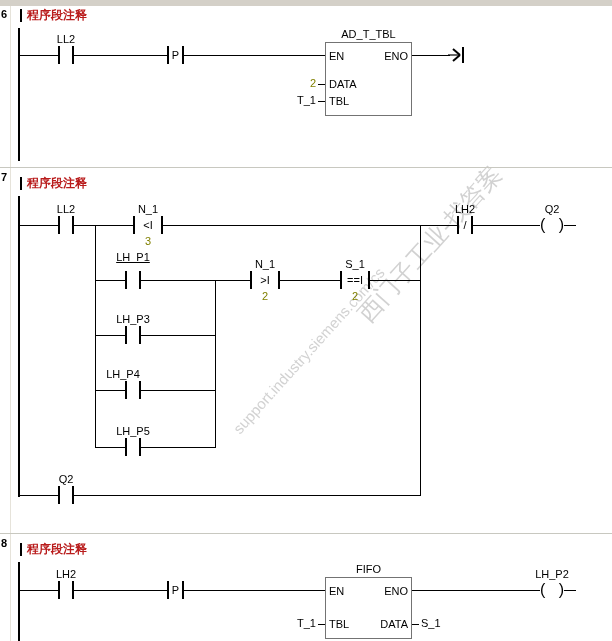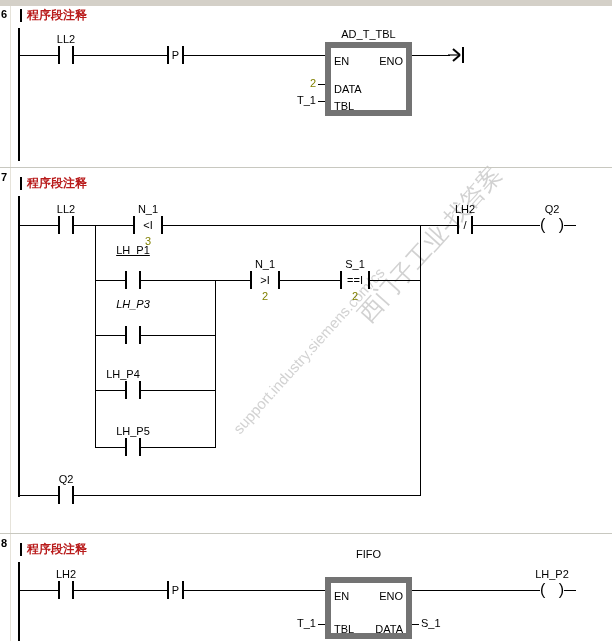--- a/index.html
+++ b/index.html
@@ -15,21 +15,21 @@
   .rail { position:absolute; width:2px; background:#000; }
   .wh { position:absolute; height:1px; background:#000; }
   .wv { position:absolute; width:1px; background:#000; }
   .contact { position:absolute; height:18px; }
   .contact::before, .contact::after { content:""; position:absolute; top:0; bottom:0; width:2px; background:#000; }
   .contact::before { left:0; }
   .contact::after { right:0; }
   .ctext { position:absolute; left:2px; right:2px; top:0; bottom:0; text-align:center; font-size:11px; line-height:18px; color:#000; }
   .label { position:absolute; font-size:11px; color:#000; text-align:center; white-space:nowrap; }
   .val { color:#808000; }
-  .block { position:absolute; border:6px solid #737373; }
+  .block { position:absolute; border:1px solid #737373; }
   .pinL { position:absolute; left:3px; font-size:11px; color:#000; }
   .pinR { position:absolute; right:3px; font-size:11px; color:#000; }
   .coil { position:absolute; width:24px; height:18px; display:flex; justify-content:space-between; align-items:center; font-size:16px; color:#000; }
   .wm { position:absolute; color:#8f8f8f; opacity:0.4; white-space:nowrap; pointer-events:none; }
   svg.jump { position:absolute; }
 </style>
 </head>
 <body>
 
 <div id="screen">
@@ -112,42 +112,42 @@
       <span>(</span>
       <span>)</span>
     </div>
     <div class="wh" style="left:564px; top:225px; width:12px;"></div>
 
     <div class="wv" style="left:95px;  top:225px; height:223px;"></div>
     <div class="wv" style="left:215px; top:280px; height:168px;"></div>
     <div class="wv" style="left:420px; top:225px; height:271px;"></div>
 
     <div class="wh" style="left:96px; top:280px; width:29px;"></div>
-    <div class="label" style="left:105px; top:244px; width:56px;text-decoration:underline;">LH_P1</div>
+    <div class="label" style="left:105px; top:251px; width:56px;text-decoration:underline;">LH_P1</div>
     <div class="contact" style="left:125px; top:271px; width:16px;"></div>
     <div class="wh" style="left:141px; top:280px; width:109px;"></div>
 
     <div class="label" style="left:245px; top:258px; width:40px;">N_1</div>
     <div class="contact" style="left:250px; top:271px; width:30px;">
       <span class="ctext">&gt;I</span>
     </div>
     <div class="label val" style="left:245px; top:290px; width:40px;">2</div>
 
     <div class="wh" style="left:280px; top:280px; width:60px;"></div>
 
     <div class="label" style="left:335px; top:258px; width:40px;">S_1</div>
     <div class="contact" style="left:340px; top:271px; width:30px;">
       <span class="ctext">==I</span>
     </div>
     <div class="label val" style="left:335px; top:290px; width:40px;">2</div>
 
     <div class="wh" style="left:370px; top:280px; width:50px;"></div>
 
     <div class="wh" style="left:96px; top:335px; width:29px;"></div>
-    <div class="label" style="left:105px; top:298px; width:56px;font-style:italic;">LH_P3</div>
+    <div class="label" style="left:105px; top:313px; width:56px;">LH_P3</div>
     <div class="contact" style="left:125px; top:326px; width:16px;"></div>
     <div class="wh" style="left:141px; top:335px; width:74px;"></div>
 
     <div class="wh" style="left:96px; top:390px; width:29px;"></div>
     <div class="label" style="left:95px; top:368px; width:56px;">LH_P4</div>
     <div class="contact" style="left:125px; top:381px; width:16px;"></div>
     <div class="wh" style="left:141px; top:390px; width:74px;"></div>
 
     <div class="wh" style="left:96px; top:447px; width:29px;"></div>
     <div class="label" style="left:105px; top:425px; width:56px;">LH_P5</div>
@@ -171,21 +171,21 @@
     <div class="label" style="left:46px; top:568px; width:40px;">LH2</div>
     <div class="contact" style="left:58px; top:581px; width:16px;"></div>
 
     <div class="wh" style="left:74px; top:590px; width:93px;"></div>
     <div class="contact" style="left:167px; top:581px; width:17px;">
       <span class="ctext">P</span>
     </div>
 
     <div class="wh" style="left:184px; top:590px; width:141px;"></div>
 
-    <div class="label" style="left:320px; top:548px; width:97px;">FIFO</div>
+    <div class="label" style="left:320px; top:563px; width:97px;">FIFO</div>
     <div class="block" style="left:325px; top:577px; width:87px; height:62px;">
       <div class="pinL" style="top:7px;">EN</div>
       <div class="pinR" style="top:7px;">ENO</div>
       <div class="pinL" style="top:40px;">TBL</div>
       <div class="pinR" style="top:40px;">DATA</div>
     </div>
     <div class="wh" style="left:318px; top:624px; width:7px;"></div>
     <div class="label" style="left:291px; top:617px; width:25px; text-align:right;">T_1</div>
     <div class="wh" style="left:412px; top:624px; width:7px;"></div>
     <div class="label" style="left:421px; top:617px; width:26px; text-align:left;">S_1</div>

